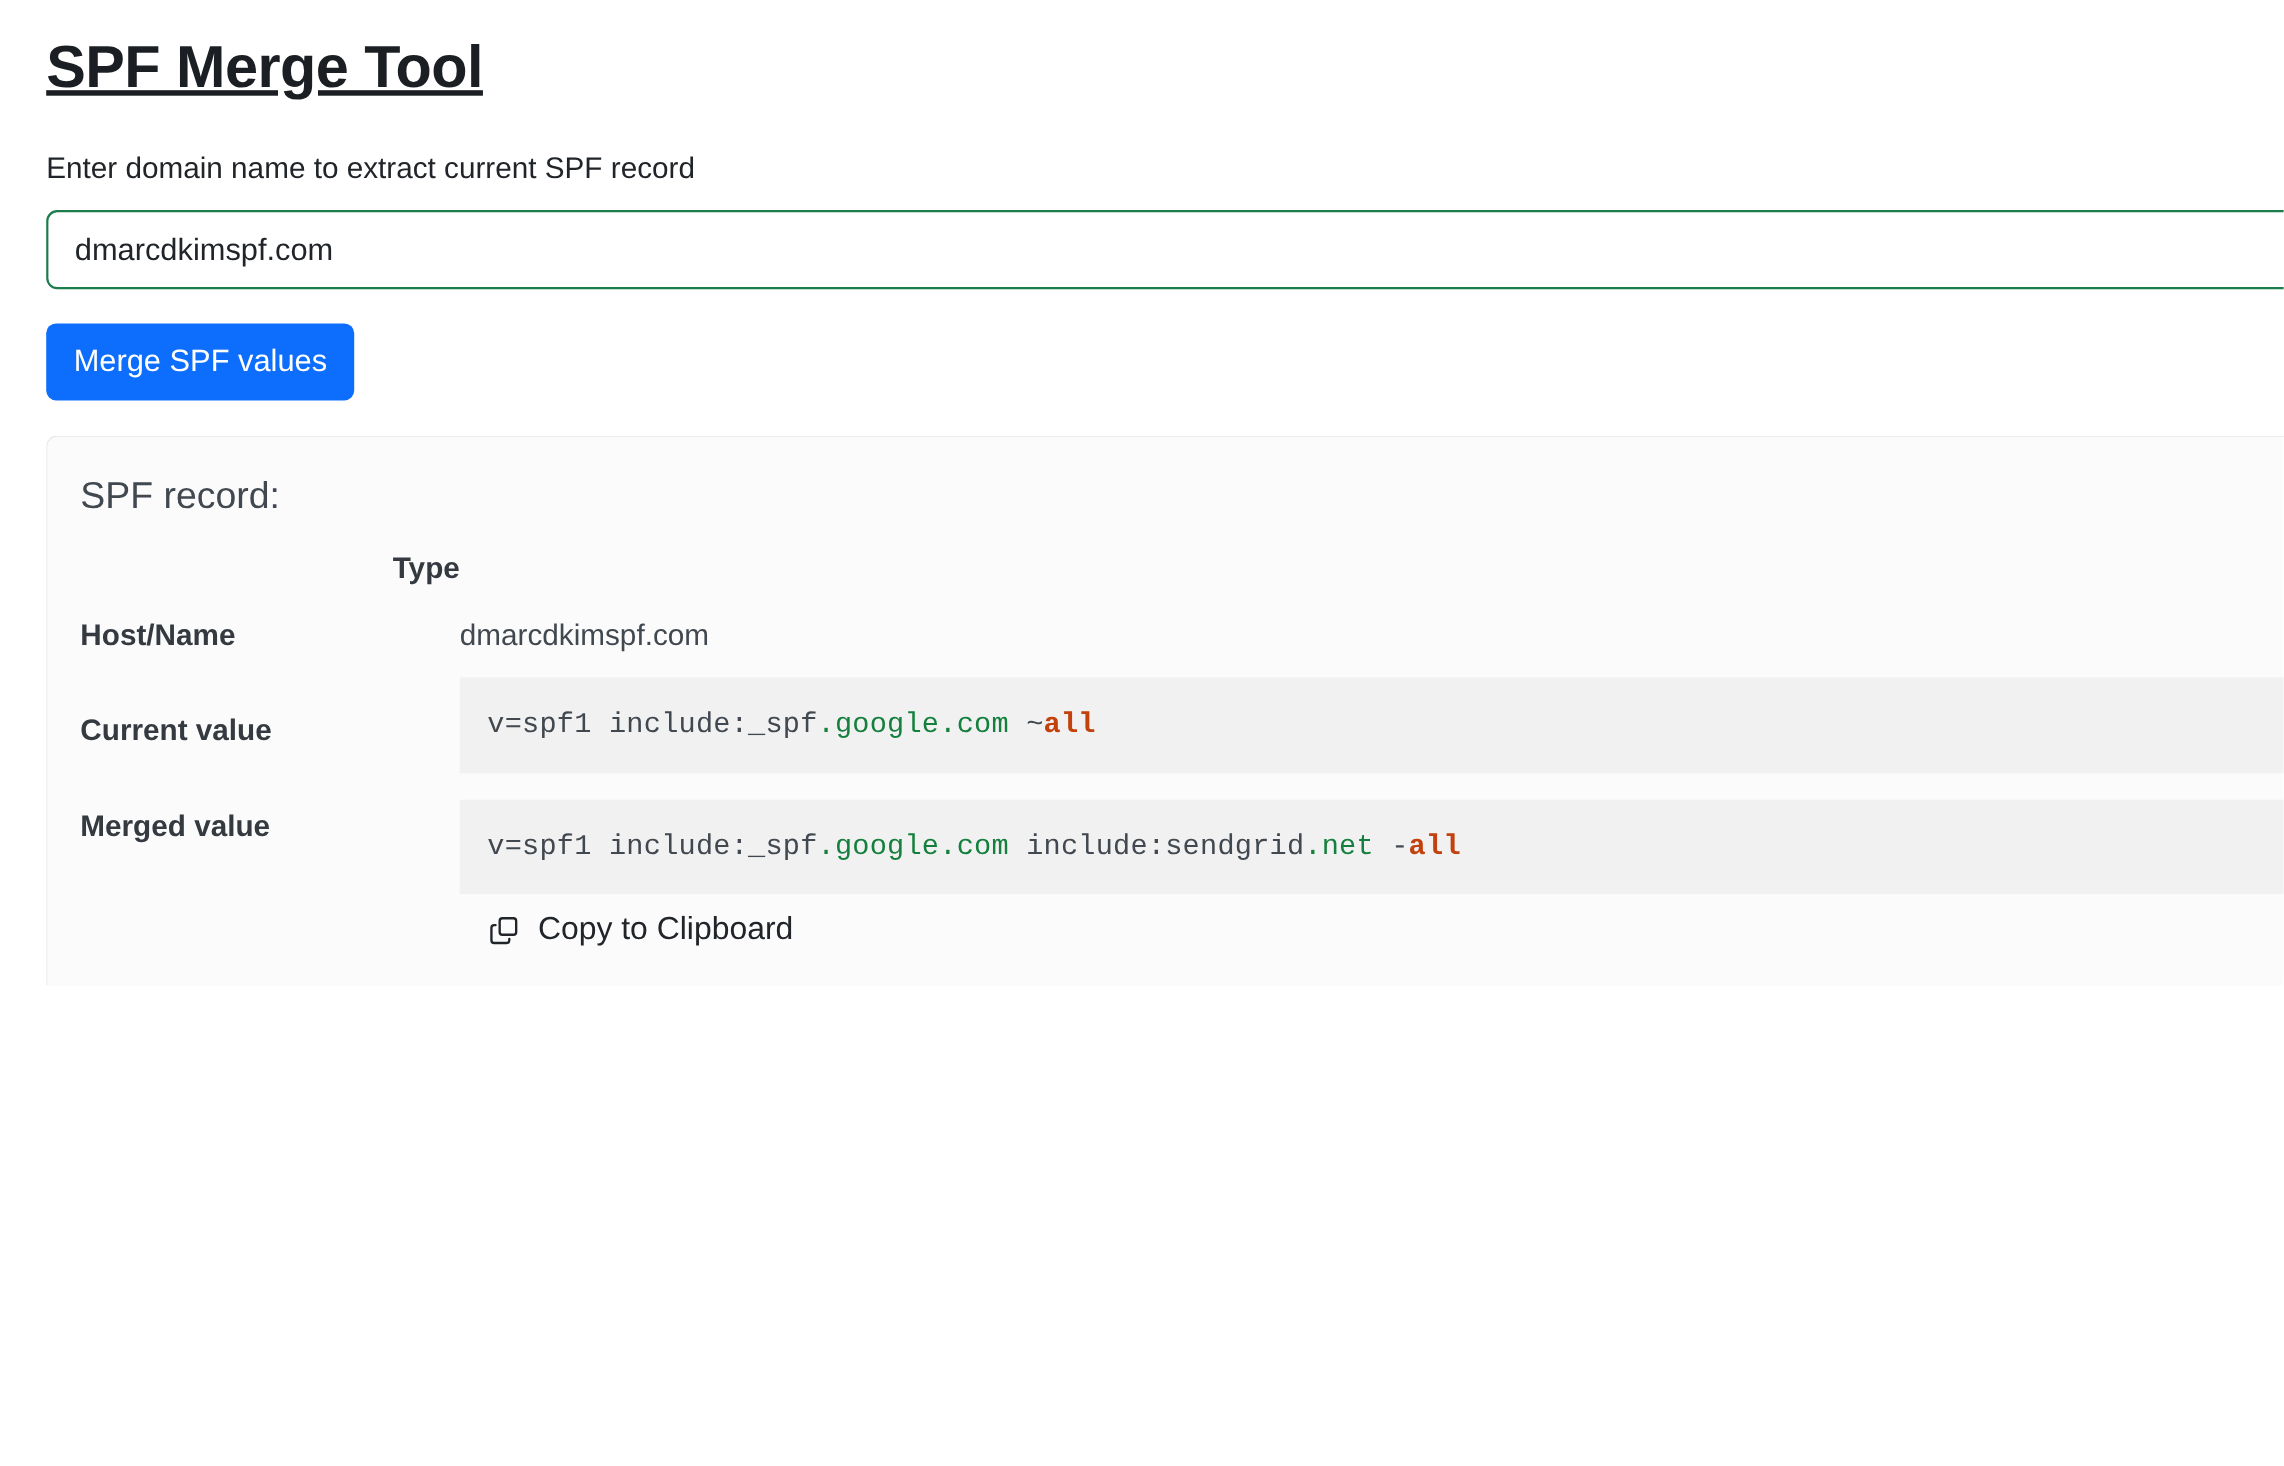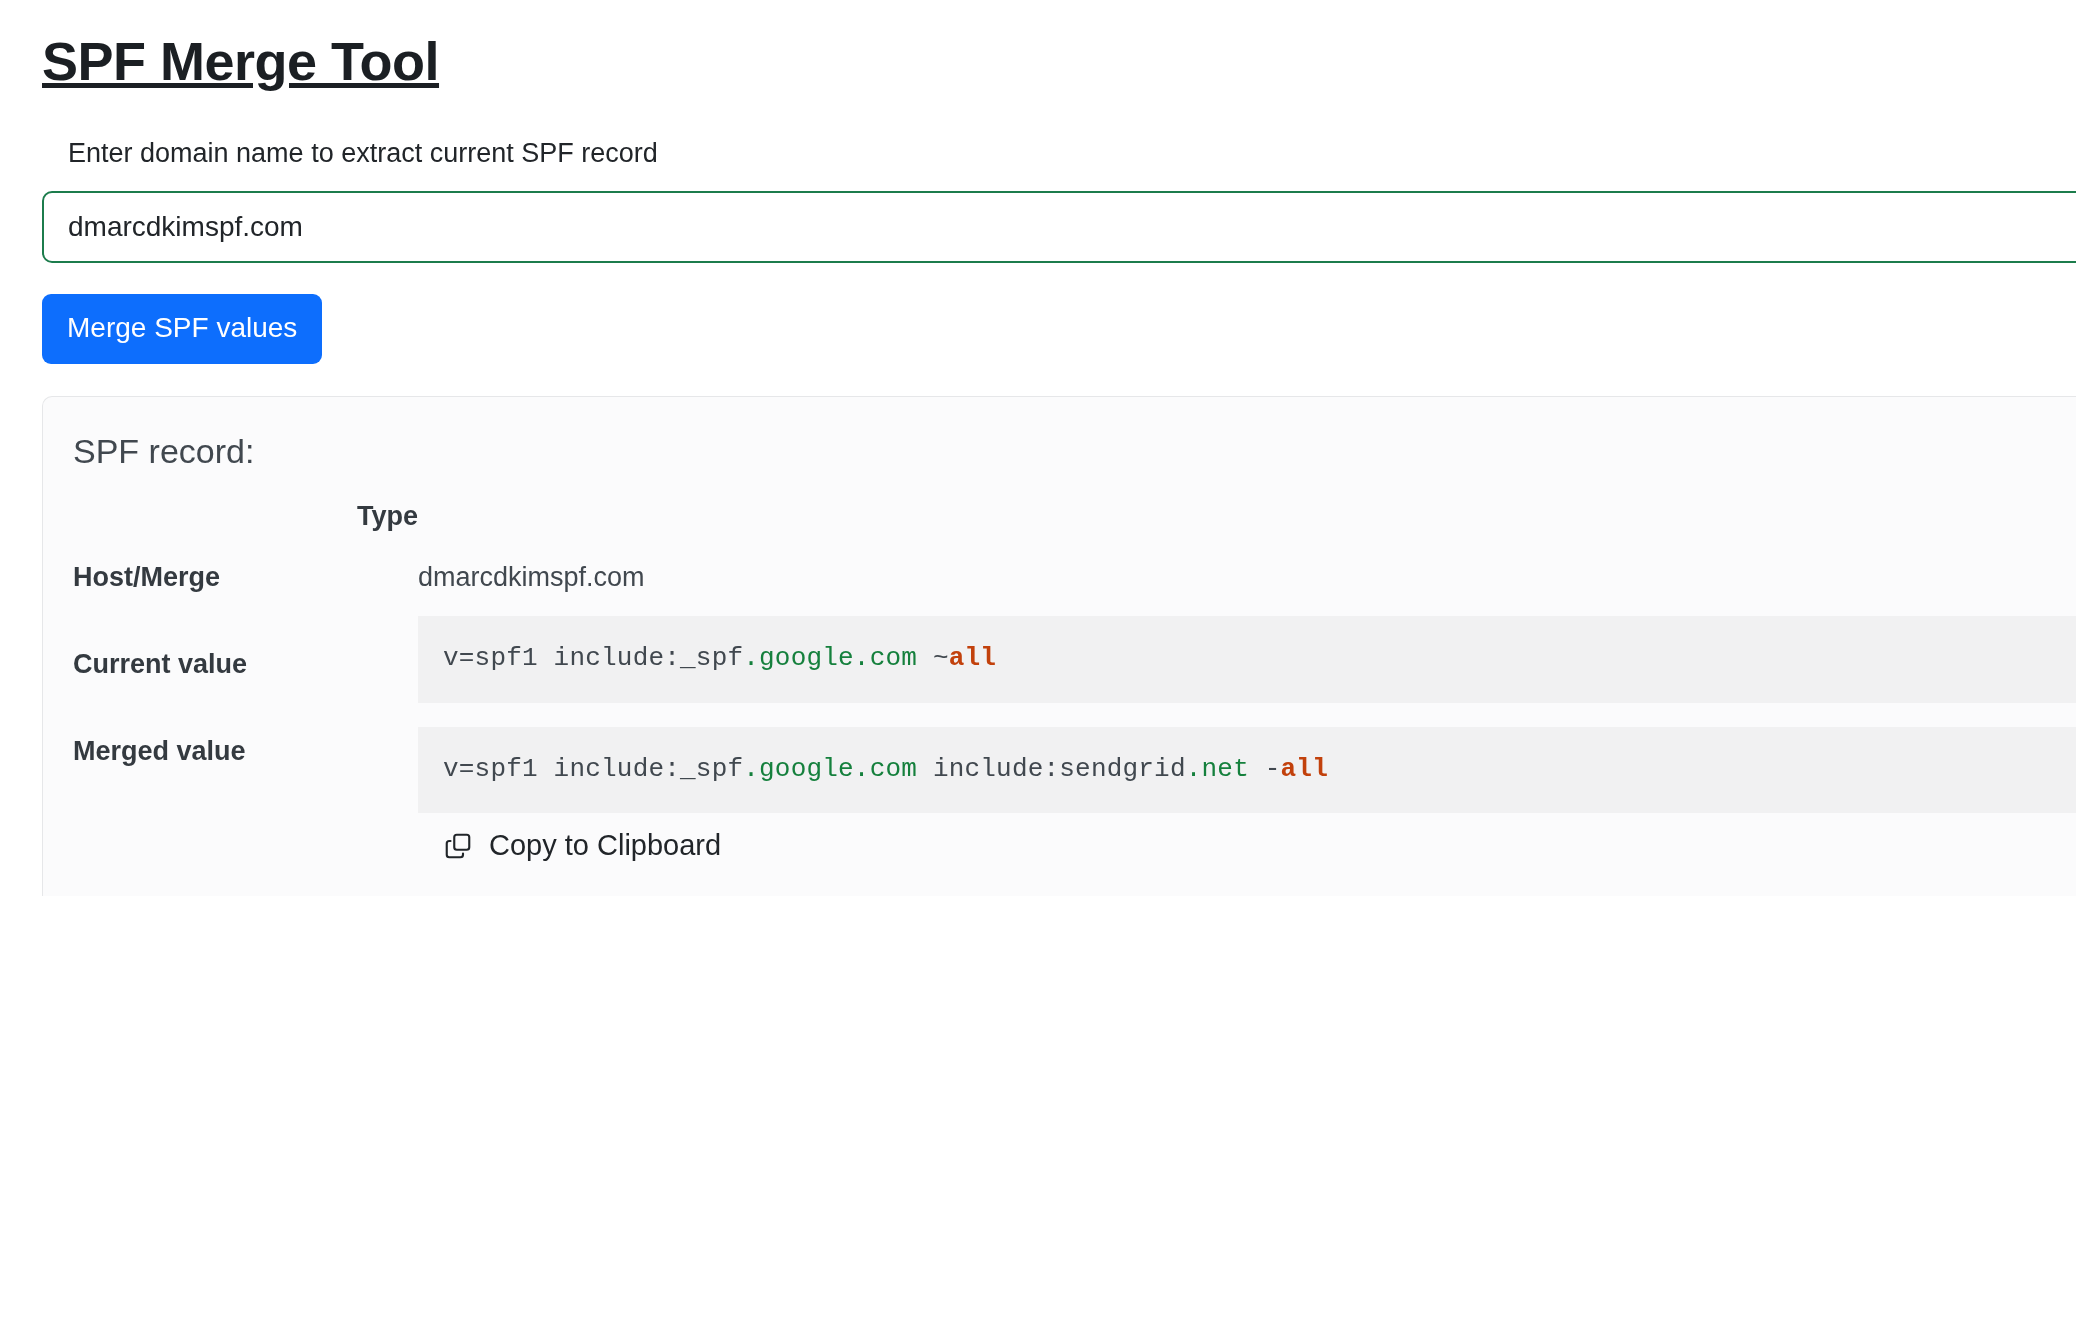--- a/index.html
+++ b/index.html
@@ -36,21 +36,20 @@
     text-decoration: underline;
   }
 
   .field-label {
     padding: 0 0 0 42px;
     margin-top: 44px;
     font-size: 27px;
     line-height: 1.3;
     color: #212529;
     font-weight: 400;
-    margin-left: 26px;
   }
 
   
   .domain-input-wrap {
     margin-top: 20px;
     padding-left: 42px;
   }
   .domain-input {
     display: block;
     width: 2120px;           
@@ -207,21 +206,21 @@
   <div class="result-card">
     <div class="card-title">SPF record:</div>
 
     <table class="rec-table">
       <tbody>
           <tr class="row-type">
         <td class="rec-label">Type</td>
         <td class="rec-value">TXT</td>
       </tr>
       <tr class="row-host">
-        <td class="rec-label">Host/Merge</td>
+        <td class="rec-label">Host/Name</td>
         <td class="rec-value">dmarcdkimspf.com</td>
       </tr>
       <tr class="row-current">
         <td class="rec-label">Current value</td>
         <td>
           <div class="code-block"><span>v=spf1 include:_spf</span><span class="tok-dom">.google.com</span><span> ~</span><span class="tok-all">all</span></div>
         </td>
       </tr>
       <tr class="row-merged">
         <td class="rec-label">Merged value</td>

